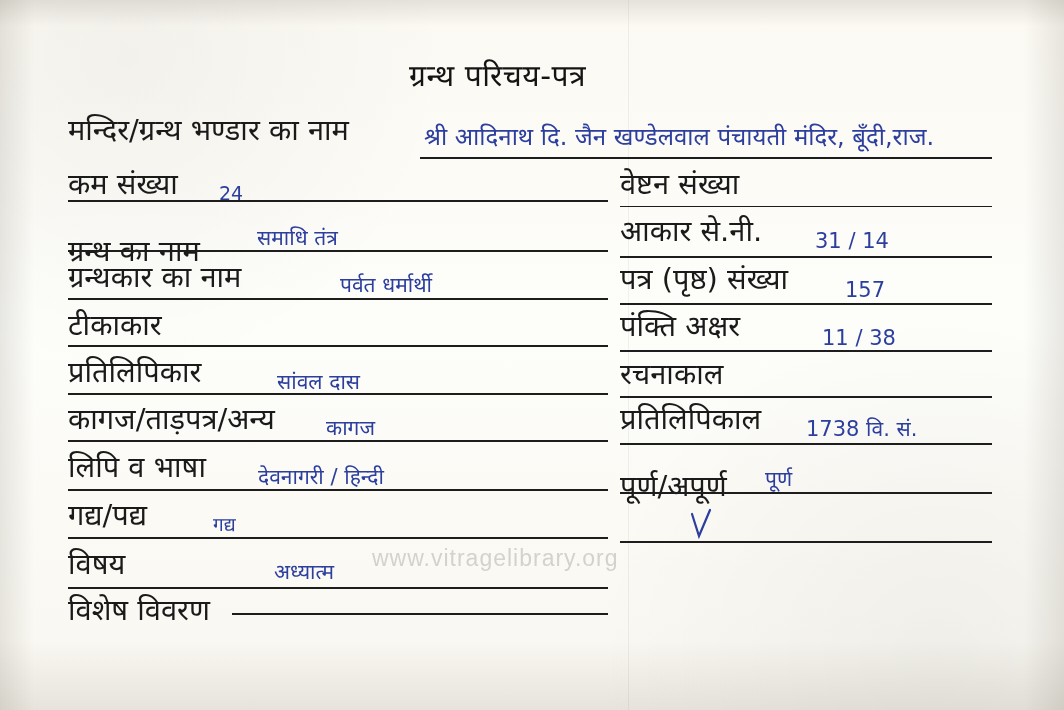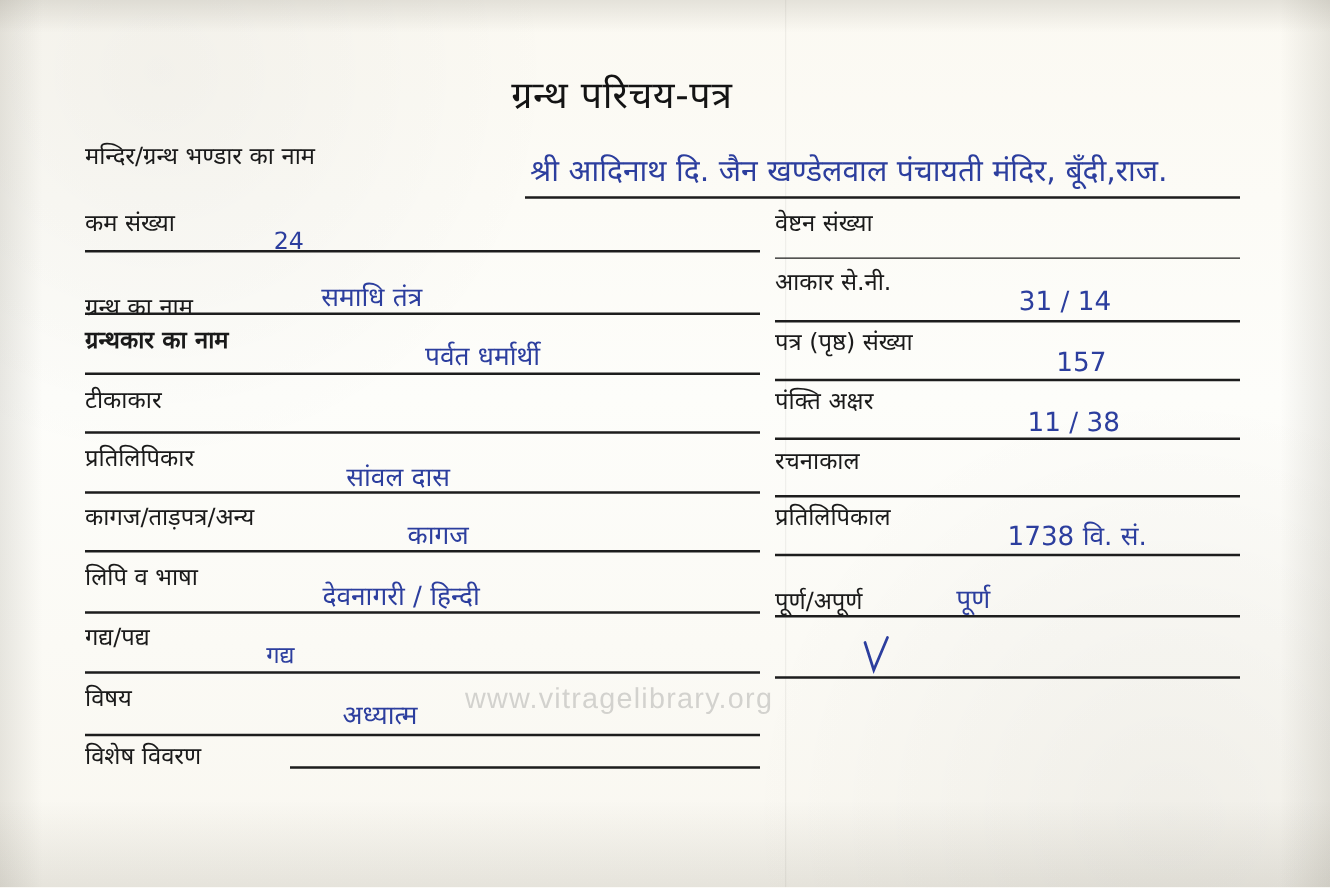--- a/index.html
+++ b/index.html
@@ -24,21 +24,21 @@
     background:
       radial-gradient(circle at 12% 8%, rgba(0,0,0,0.035) 0%, rgba(0,0,0,0) 28%),
       radial-gradient(circle at 88% 92%, rgba(0,0,0,0.04) 0%, rgba(0,0,0,0) 30%),
       linear-gradient(180deg, #fbf9f2 0%, #fdfdfa 45%, #f9f7f0 100%);
     pointer-events: none;
   }
   
   .printed {
     position: absolute;
     color: #1a1a1a;
-    font-size: 19px;
+    font-size: 29px;
     line-height: 1;
     white-space: nowrap;
     font-family: "DejaVu Sans", "Liberation Sans", sans-serif;
   }
   
   .ink {
     position: absolute;
     color: #2c3e9e;
     font-size: 21px;
     line-height: 1;
@@ -112,21 +112,21 @@
   <div class="rule" style="left:420px; top:157px; width:572px;"></div>
 
   <div class="printed" style="left:68px; top:170px;">कम संख्या</div>
   <div class="ink small" style="left:219px; top:184px;">24</div>
   <div class="rule" style="left:68px; top:200px; width:540px;"></div>
 
   <div class="printed" style="left:68px; top:217px;margin-top:20px;">ग्रन्थ का नाम</div>
   <div class="ink" style="left:257px; top:228px;">समाधि तंत्र</div>
   <div class="rule" style="left:68px; top:250px; width:540px;"></div>
 
-  <div class="printed" style="left:68px; top:263px;font-weight:bold;">ग्रन्थकार का नाम</div>
+  <div class="printed" style="left:68px; top:263px;">ग्रन्थकार का नाम</div>
   <div class="ink" style="left:340px; top:275px;">पर्वत धर्मार्थी</div>
   <div class="rule" style="left:68px; top:298px; width:540px;"></div>
 
   <div class="printed" style="left:68px; top:311px;">टीकाकार</div>
   <div class="ink" style="left:240px; top:322px;"></div>
   <div class="rule" style="left:68px; top:345px; width:540px;"></div>
 
   <div class="printed" style="left:68px; top:358px;">प्रतिलिपिकार</div>
   <div class="ink" style="left:277px; top:372px;">सांवल दास</div>
   <div class="rule" style="left:68px; top:393px; width:540px;"></div>

